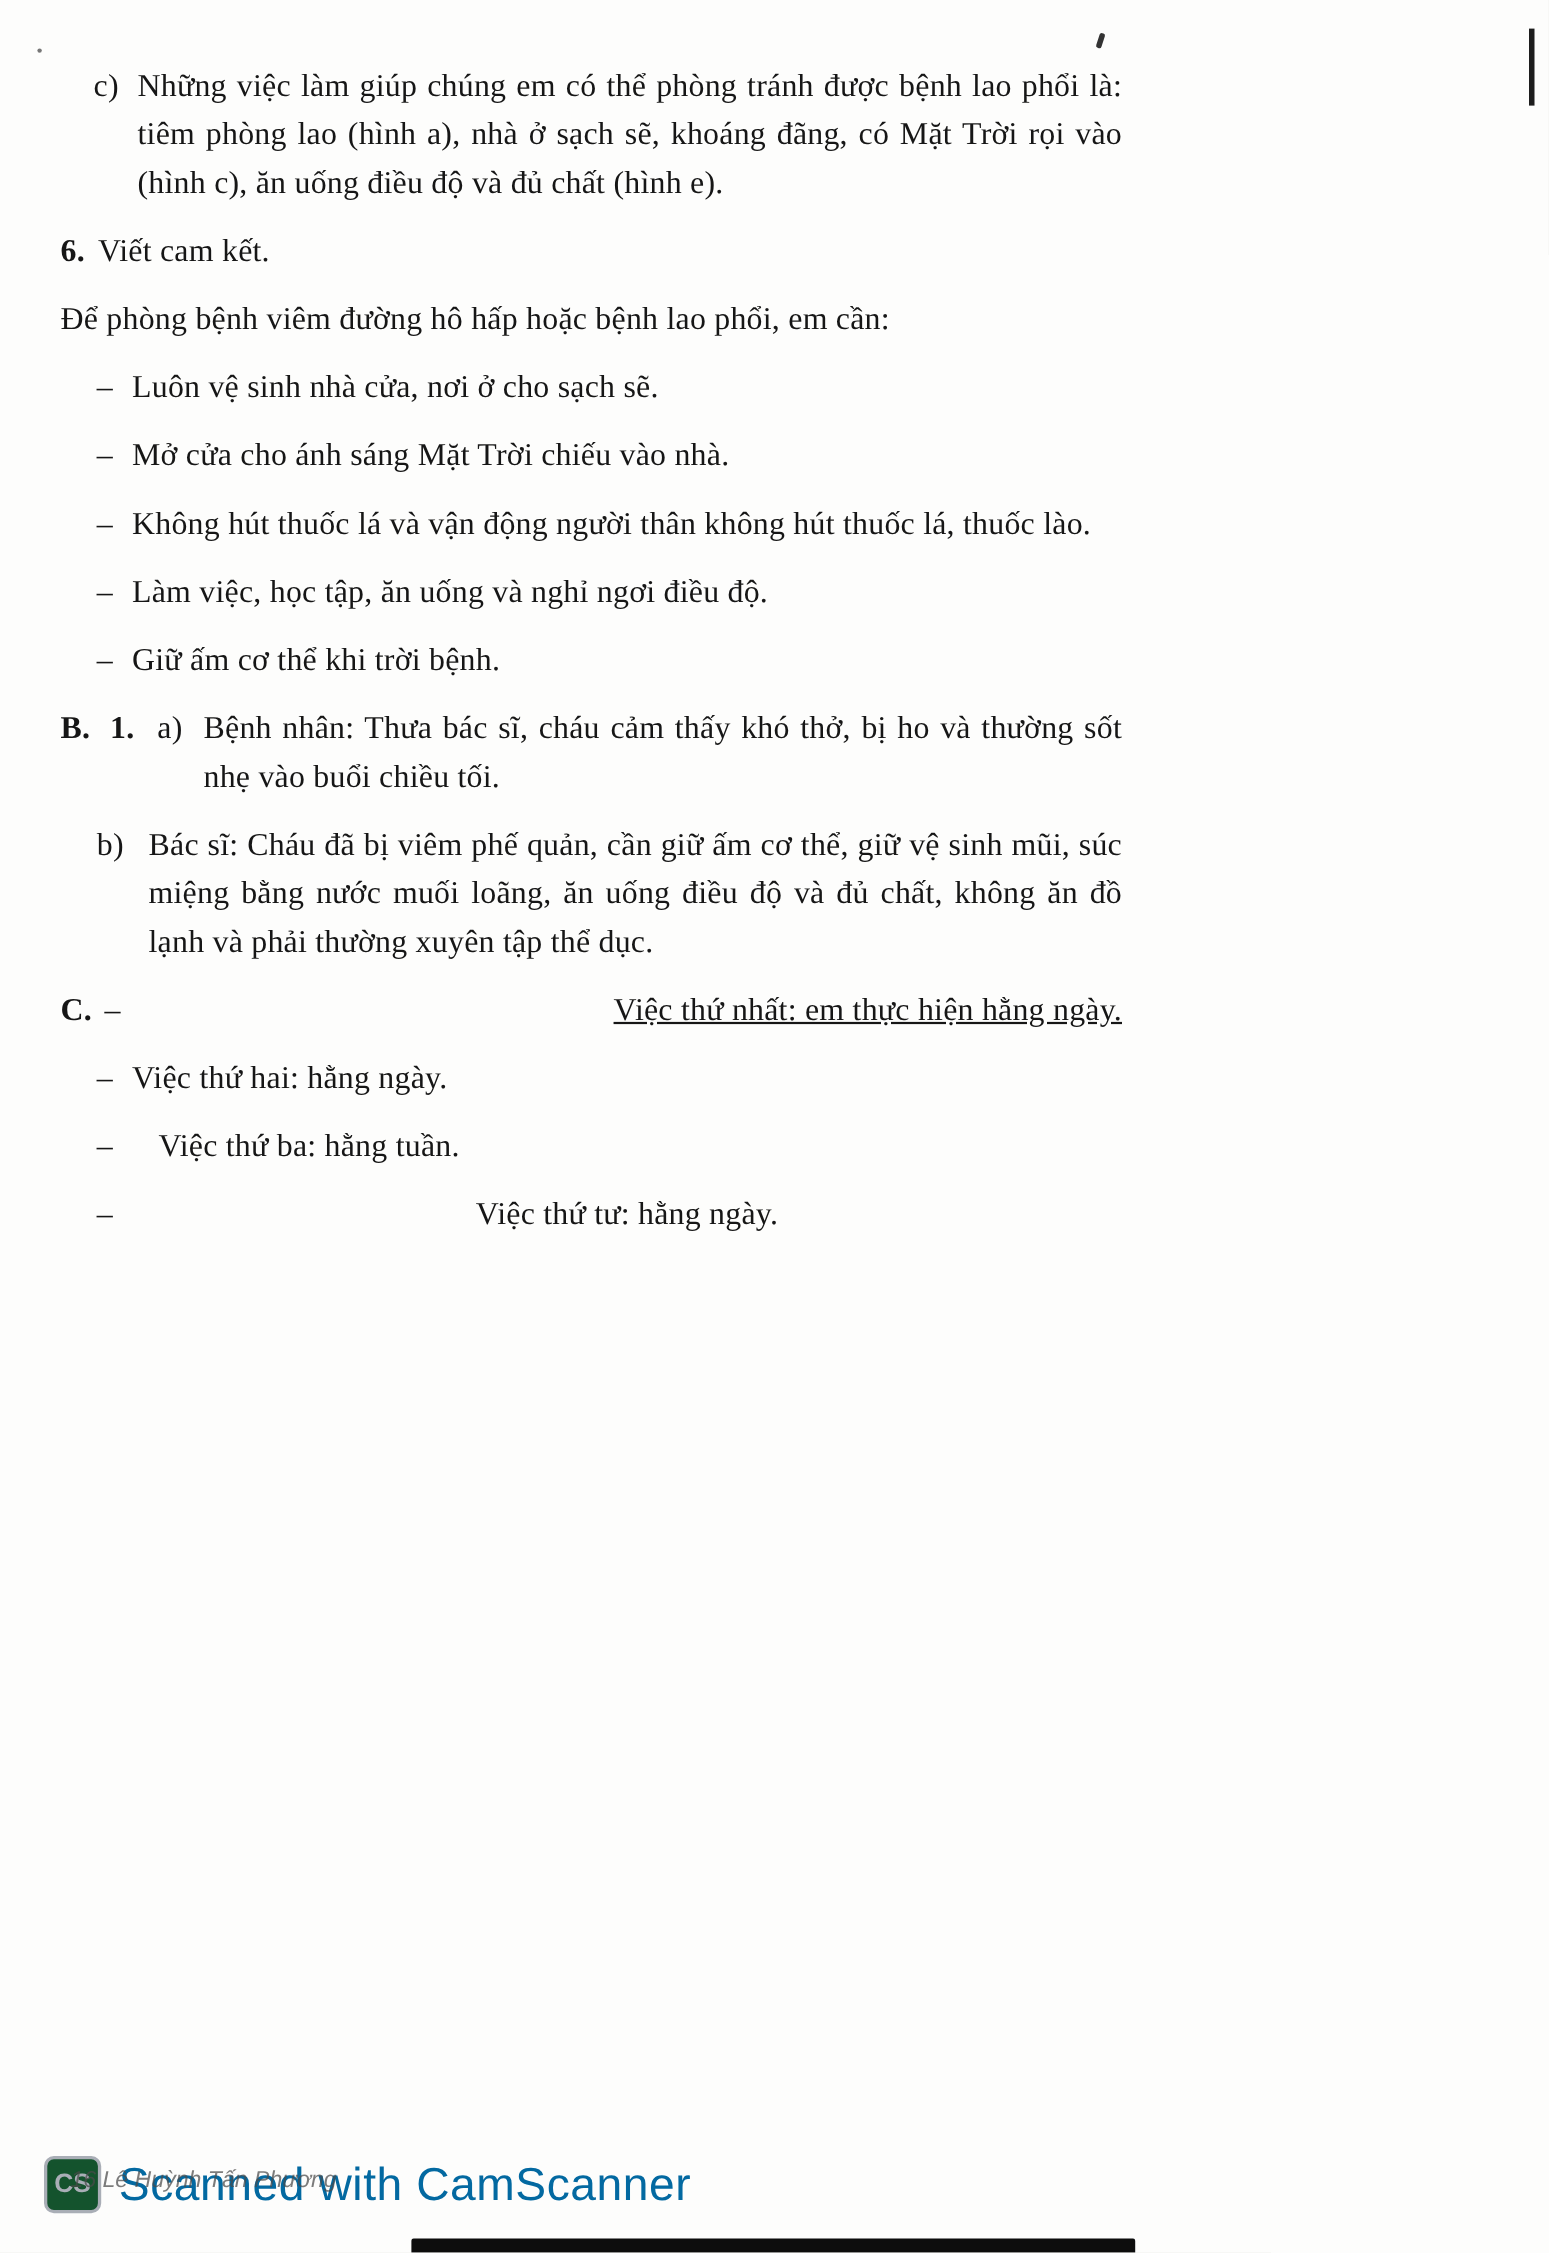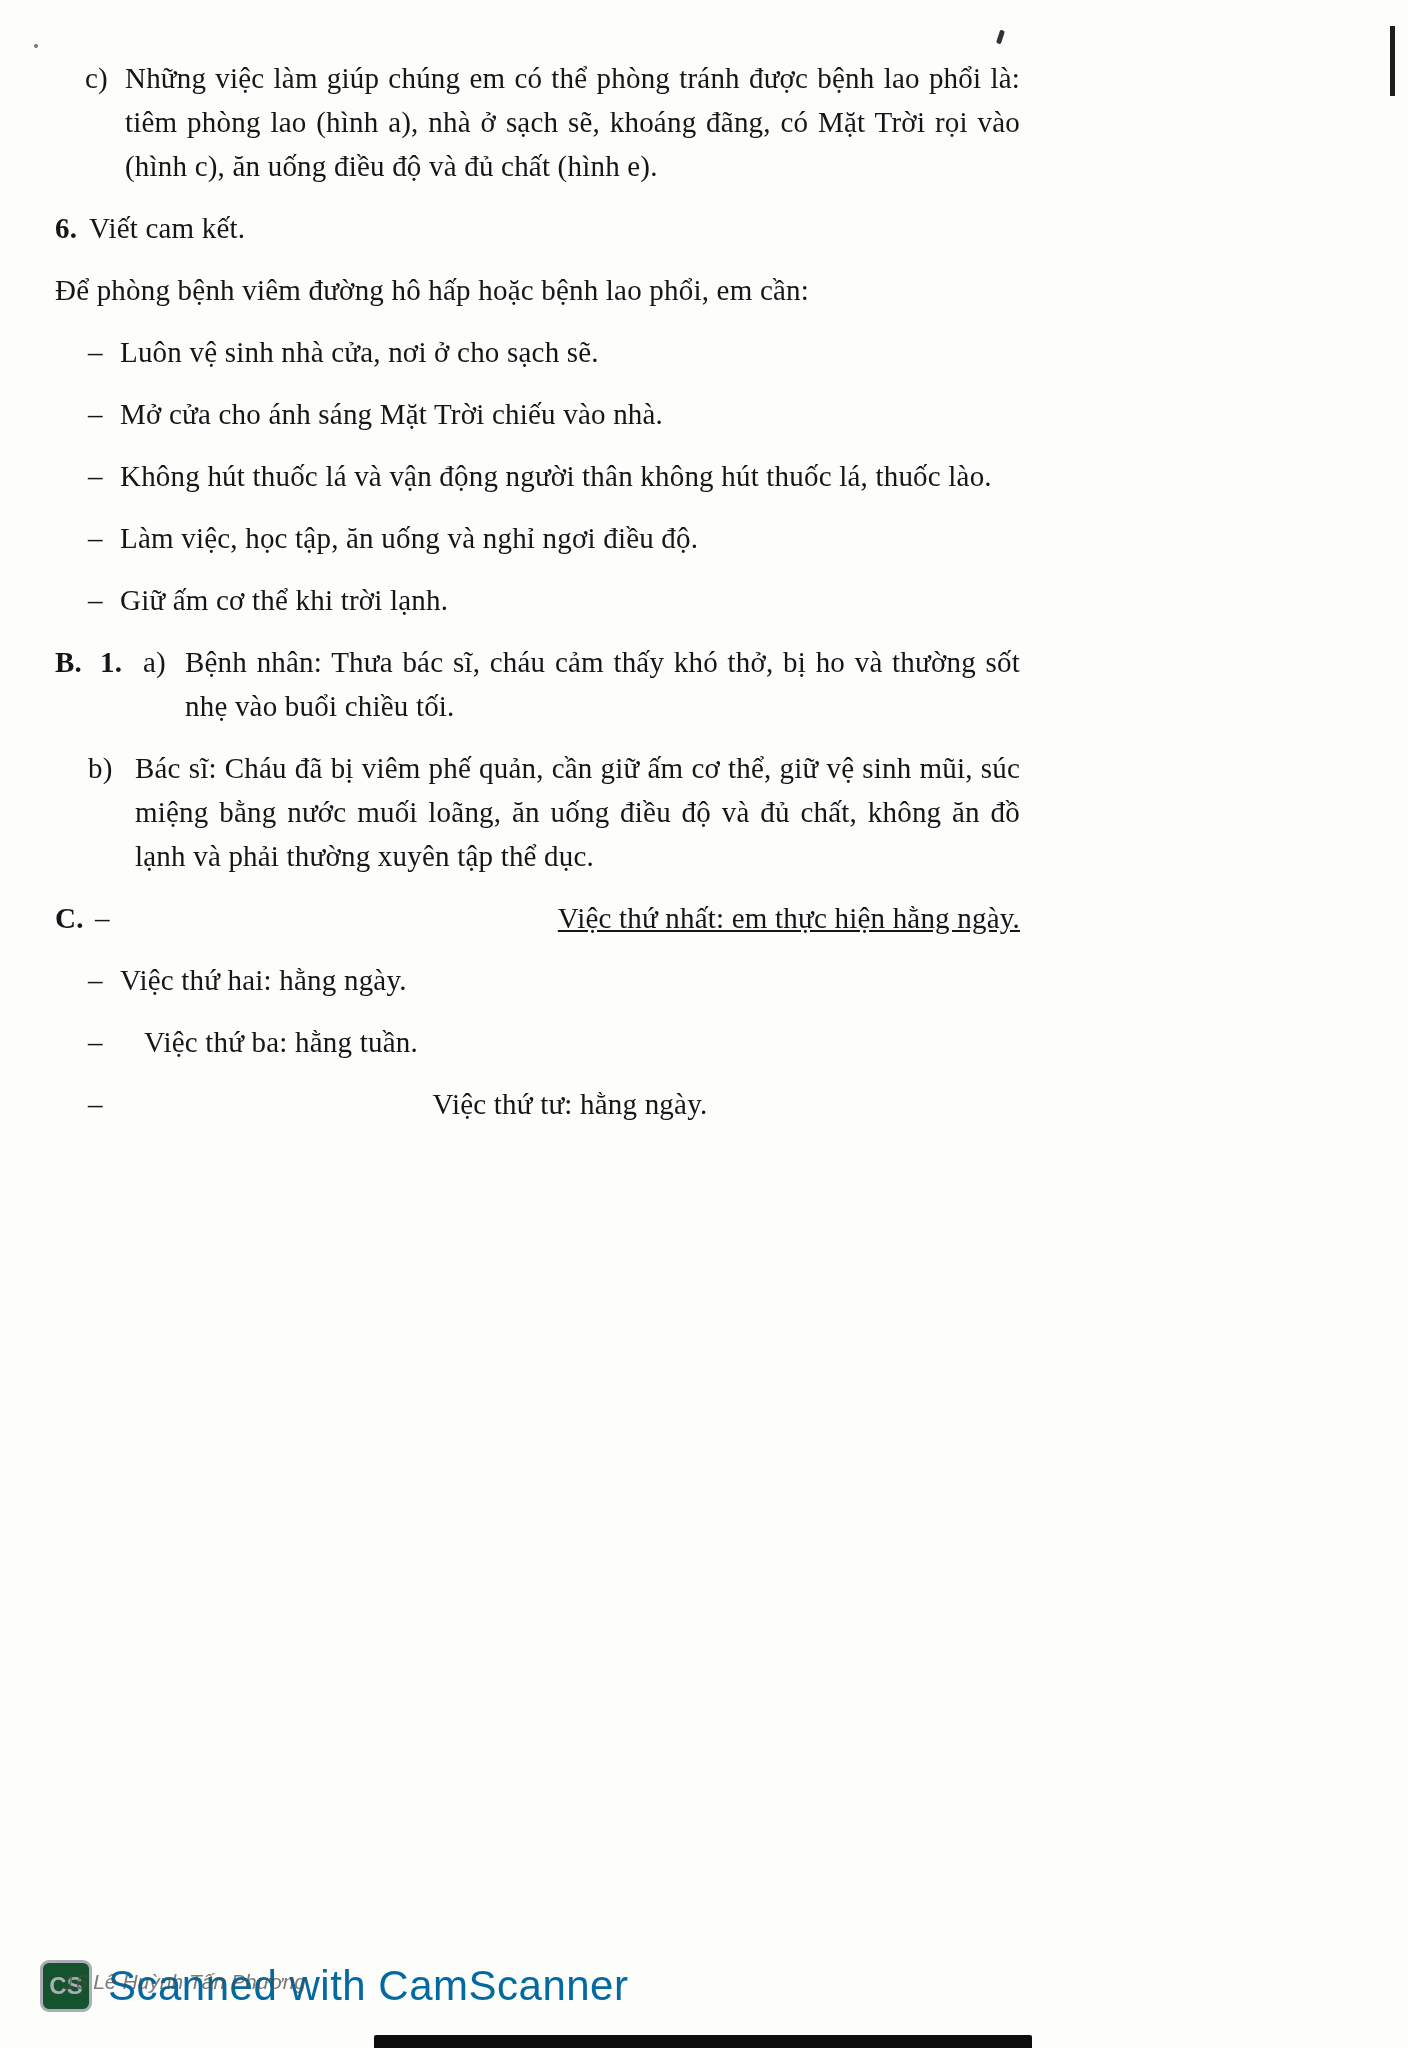--- a/index.html
+++ b/index.html
@@ -126,21 +126,21 @@
     <div class="para bullet gap-md">
       <span class="lbl">–</span>
       <div class="txt">Không hút thuốc lá và vận động người thân không hút thuốc lá, thuốc lào.</div>
     </div>
     <div class="para bullet gap-md">
       <span class="lbl">–</span>
       <div class="txt">Làm việc, học tập, ăn uống và nghỉ ngơi điều độ.</div>
     </div>
     <div class="para bullet gap-md">
       <span class="lbl">–</span>
-      <div class="txt">Giữ ấm cơ thể khi trời lạnh.</div>
+      <div class="txt">Giữ ấm cơ thể khi trời bệnh.</div>
     </div>
 
     <div class="para secB gap-md">
       <span class="lblgroup">
         <span class="lb1 b">B.</span>
         <span class="lb2 b">1.</span>
         <span>a)</span>
       </span>
       <div class="txt">Bệnh nhân: Thưa bác sĩ, cháu cảm thấy khó thở, bị ho và thường sốt nhẹ vào buổi chiều tối.</div>
     </div>

